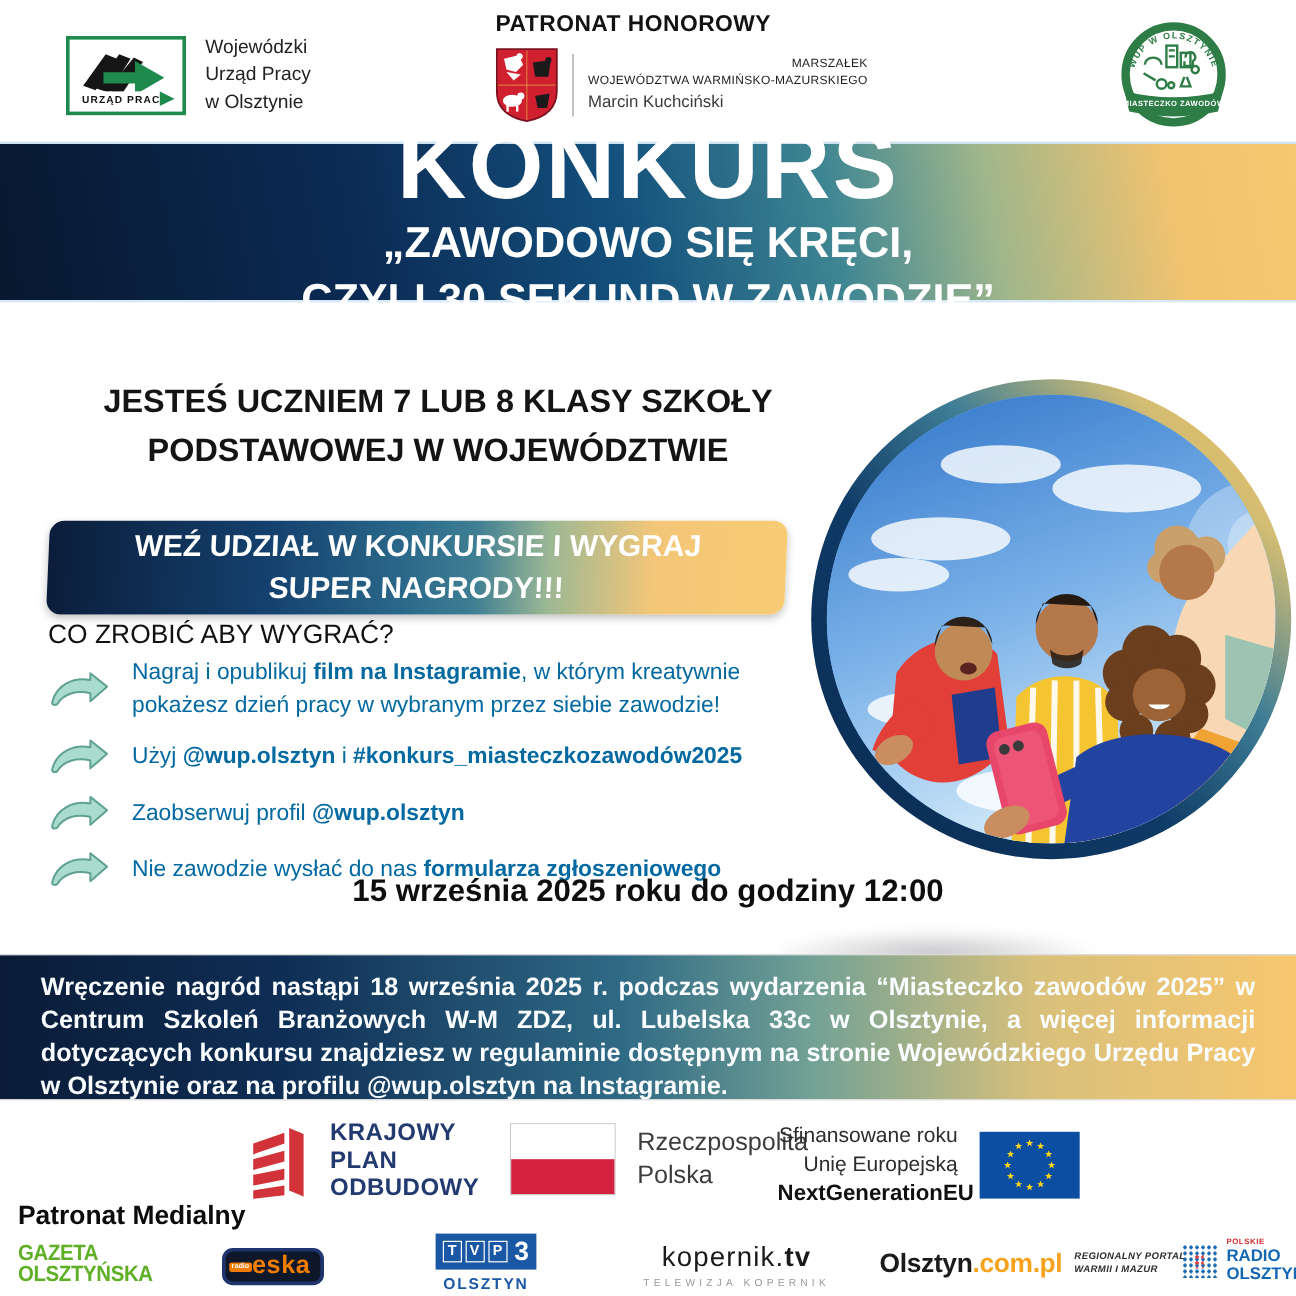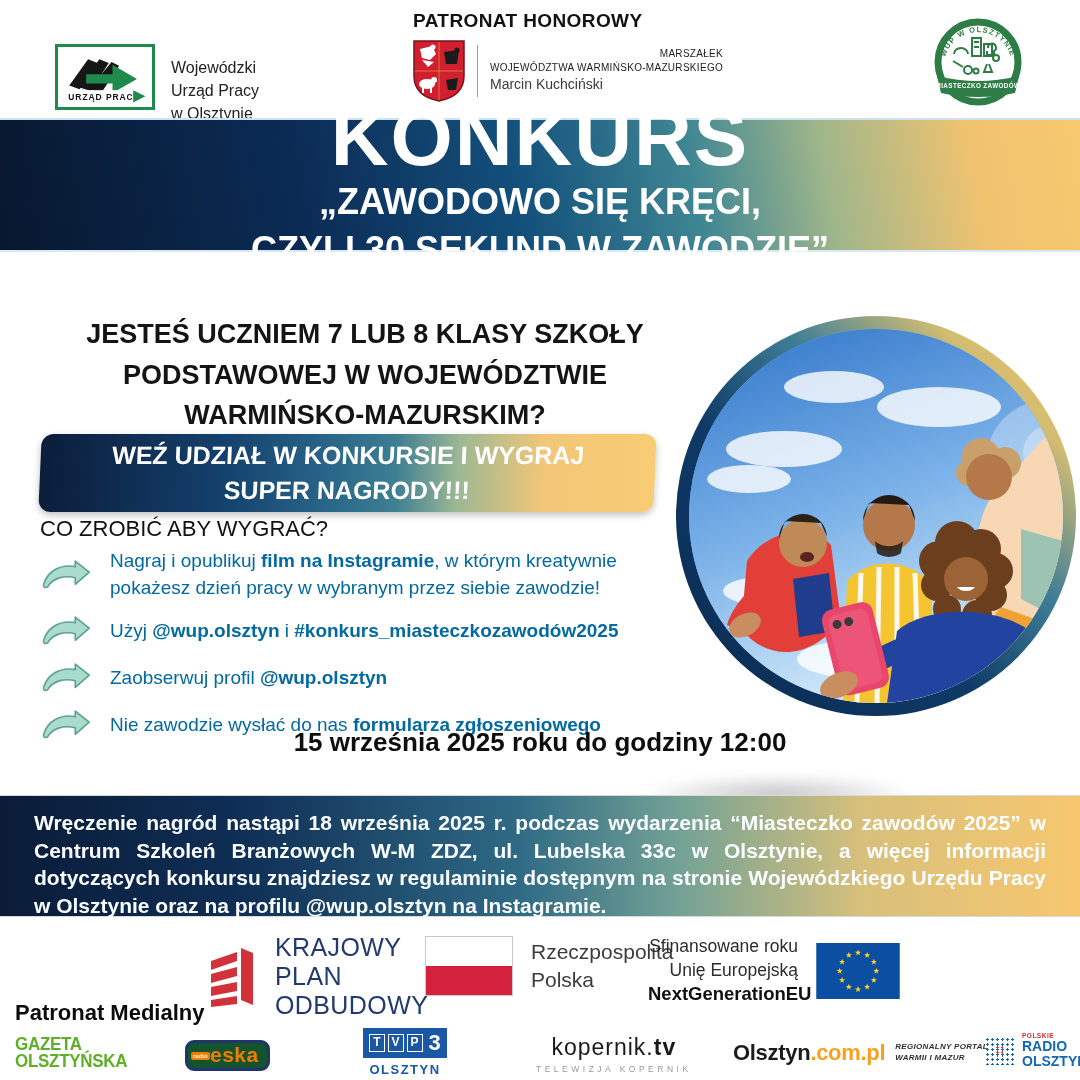--- a/index.html
+++ b/index.html
@@ -3,21 +3,21 @@
 <meta charset="utf-8">
 <style>
   html,body{margin:0;padding:0;}
   body{width:1080px;height:1080px;font-family:"Liberation Sans",sans-serif;background:#fff;}
   .poster{position:relative;width:1080px;height:1080px;overflow:hidden;background:#fff;}
 
   
   .header{position:absolute;left:0;top:0;width:1080px;height:118px;background:#fff;}
   .wup-logo-group{position:absolute;left:55px;top:28px;display:flex;gap:16px;align-items:center;}
   .wup-logo-box{width:100px;height:66px;border:3px solid #1e8a4c;background:#fff;box-sizing:border-box;}
-  .wup-org{font-size:16px;color:#222;line-height:1.45;margin-top:28px;}
+  .wup-org{font-size:16px;color:#222;line-height:1.45;}
   .patronat{position:absolute;left:413px;top:10px;}
   .patronat-title{font-size:19px;font-weight:800;color:#121212;letter-spacing:0.4px;}
   .patronat-row{display:flex;gap:12px;margin-top:8px;align-items:center;}
   .coa{width:52px;height:62px;}
   .patronat-divider{width:1px;height:52px;background:#9a9a9a;}
   .patronat-lines{line-height:1.4;}
   .patronat-l1,.patronat-l2{font-size:10px;font-weight:400;color:#1c1c1c;letter-spacing:0.3px;text-align:right;}
   .patronat-l3{font-size:14px;color:#3a3a3a;}
   .badge{position:absolute;left:928px;top:14px;width:100px;height:100px;}
 
@@ -59,37 +59,37 @@
 
   
   .award{position:absolute;left:0;top:795px;width:1080px;height:122px;box-sizing:border-box;
     background:linear-gradient(90deg,#0a1c38 0%,#0f2e55 22%,#2f6a85 48%,#74a295 63%,#d8c07b 80%,#f7c76f 100%);
     border-top:1px solid #d9d9d9;border-bottom:1px solid #d9d9d9;
     padding:13px 34px;color:#fafdff;font-weight:700;font-size:21px;line-height:1.32;text-align:justify;}
 
   
   .kpo{position:absolute;left:205px;top:933px;display:flex;gap:14px;align-items:center;}
   .kpo-icon{width:56px;height:64px;}
-  .kpo-text{color:#223a70;font-weight:400;font-size:25px;line-height:1.15;letter-spacing:0.4px;}
+  .kpo-text{color:#223a70;font-weight:700;font-size:20px;line-height:1.15;letter-spacing:0.4px;}
   .flag-group{position:absolute;left:425px;top:936px;display:flex;gap:18px;align-items:center;}
   .pl-flag{width:88px;height:60px;border:1px solid #c9c9c9;box-sizing:border-box;}
   .pl-flag .w{height:50%;background:#fff;}
   .pl-flag .r{height:50%;background:#d4213d;}
   .flag-text{font-size:21px;color:#3c3c3c;line-height:1.35;}
   .eu-group{position:absolute;left:648px;top:935px;display:flex;gap:18px;align-items:center;}
   .eu-text{text-align:right;font-size:17.5px;color:#2c2c2c;line-height:1.35;width:150px;}
   .eu-text .ng{font-weight:700;font-size:18.5px;color:#101010;}
   .eu-flag{width:84px;height:56px;}
 
   
   .media-title{position:absolute;left:15px;top:1000px;font-size:22px;font-weight:700;color:#0b0b0b;}
   .gazeta{position:absolute;left:15px;top:1036px;color:#5faf27;font-weight:800;font-size:17px;
     line-height:0.92;letter-spacing:-0.3px;transform:scaleY(1.08);transform-origin:top left;}
   .eska{position:absolute;left:185px;top:1040px;border:3px solid #20356e;border-radius:9px;
-    background:#14532d;padding:0 8px 1px 22px;display:inline-block;}
+    background:#0f172a;padding:0 8px 1px 22px;display:inline-block;}
   .eska-name{color:#f07d00;font-weight:800;font-size:21px;letter-spacing:0.5px;}
   .eska-radio{position:absolute;left:3px;top:9px;background:#f07d00;color:#fff;font-size:6px;
     font-weight:700;padding:1px 2px;border-radius:2px;}
   .tvp{position:absolute;left:362px;top:1028px;width:86px;text-align:center;}
   .tvp-box{background:#1a57a5;display:inline-flex;align-items:center;gap:3px;padding:4px 6px;}
   .tvp-letter{border:1.5px solid #fff;color:#fff;font-size:12px;font-weight:700;padding:1px 3px;line-height:1.1;}
   .tvp-num{color:#fff;font-size:22px;font-weight:700;margin-left:3px;line-height:1;}
   .tvp-city{color:#1a57a5;font-weight:700;font-size:13px;letter-spacing:1.5px;margin-top:4px;}
   .kopernik{position:absolute;left:536px;top:1034px;text-align:center;}
   .kopernik-name{font-size:23px;color:#1a1a1a;font-weight:400;letter-spacing:1px;}
@@ -192,21 +192,20 @@
 
   <div class="banner">
     <div class="banner-title">KONKURS</div>
     <div class="banner-sub">„ZAWODOWO SIĘ KRĘCI,</div>
     <div class="banner-sub">CZYLI 30 SEKUND W ZAWODZIE”</div>
   </div>
 
   <div class="question">
     <div>JESTEŚ UCZNIEM 7 LUB 8 KLASY SZKOŁY</div>
     <div>PODSTAWOWEJ W WOJEWÓDZTWIE</div>
-    <div>WARMIŃSKO-MAZURSKIM?</div>
   </div>
 
   <div class="ribbon">
     <div>WEŹ UDZIAŁ W KONKURSIE I WYGRAJ</div>
     <div>SUPER NAGRODY!!!</div>
   </div>
 
   <div class="steps-title">CO ZROBIĆ ABY WYGRAĆ?</div>
 
   <div class="steps">

